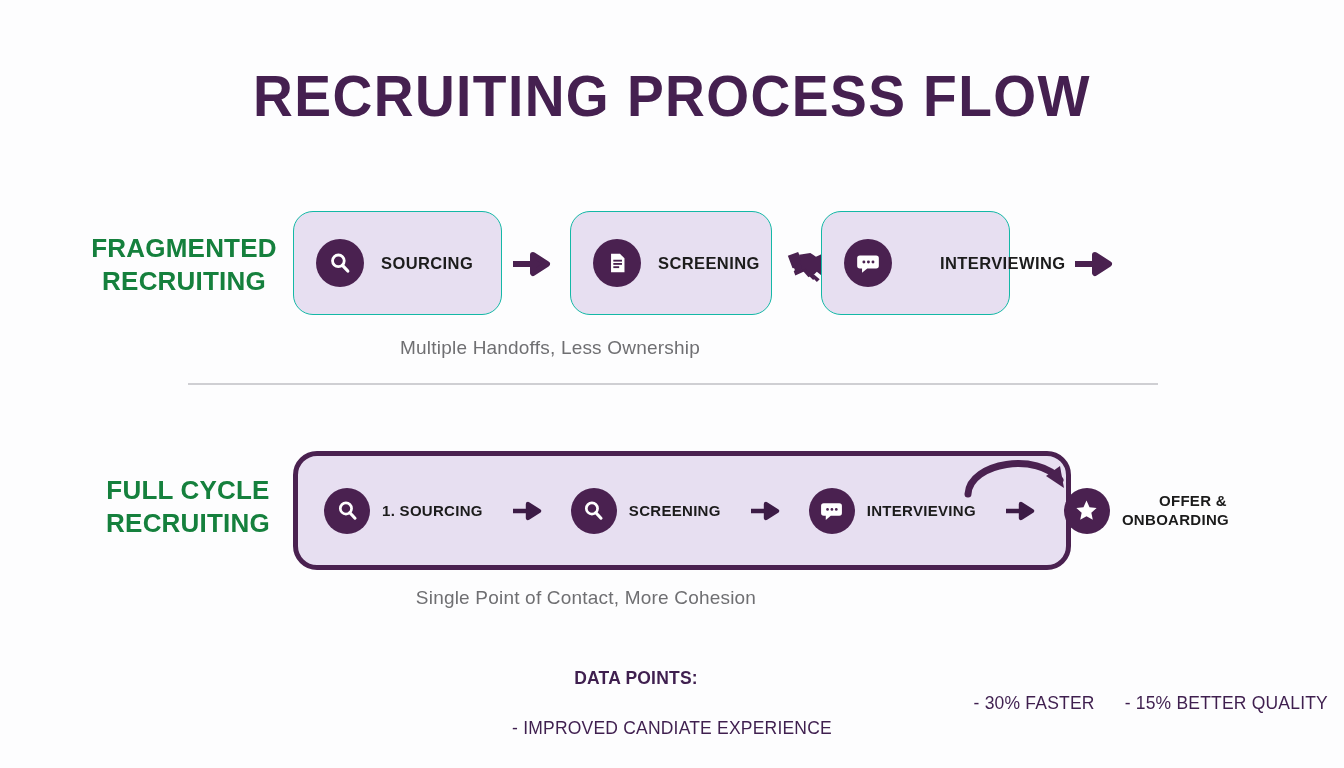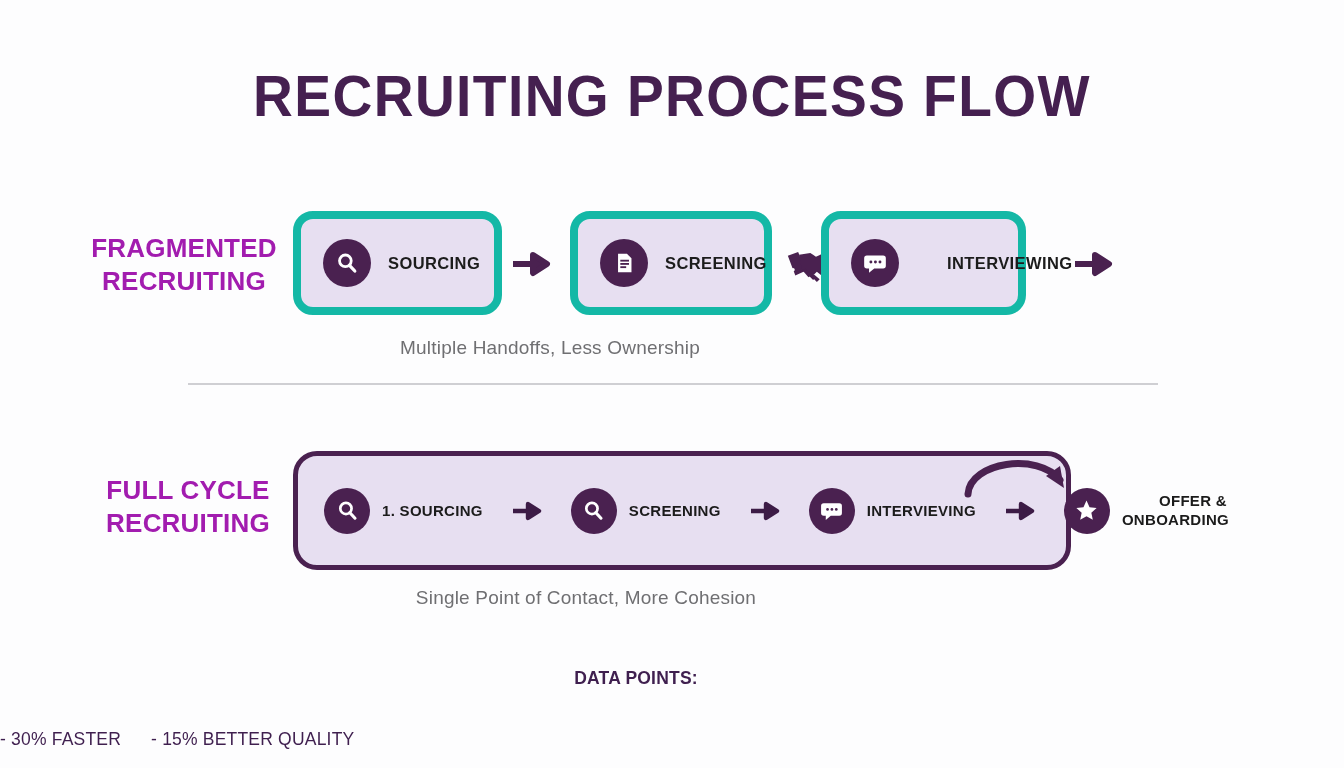--- a/index.html
+++ b/index.html
@@ -29,21 +29,21 @@
     font-family: "Liberation Sans", sans-serif;
     transform: scaleX(0.95);
     white-space: nowrap;
   }
 
   
   .row-label {
     position: absolute;
     font-size: 26px;
     font-weight: bold;
-    color: #a21caf;
+    color: #15803d;
     line-height: 1.28;
     text-align: center;
     letter-spacing: 0.2px;
   }
   #frag-label {
     left: 78px;
     top: 232px;
     width: 212px;
   }
   #full-label {
@@ -59,30 +59,30 @@
     top: 211px;
     width: 830px;
     height: 108px;
   }
   .frag-box {
     position: absolute;
     top: 0;
     height: 104px;
     box-sizing: border-box;
     background: #e7dff1;
-    border: 8px solid #14b8a6;
+    border: 1px solid #14b8a6;
     border-radius: 20px;
     display: flex;
     align-items: center;
     padding-left: 22px;
     gap: 17px;
   }
   #box-sourcing    { left: 0px;   width: 209px; }
   #box-screening   { left: 277px; width: 202px; }
-  #box-interviewing{ left: 528px; width: 205px; gap: 48px; }
+  #box-interviewing{ left: 528px; width: 189px; gap: 48px; }
 
   .circle-icon {
     width: 48px;
     height: 48px;
     border-radius: 50%;
     background: #4a2150;
     display: flex;
     align-items: center;
     justify-content: center;
     flex: none;
@@ -216,23 +216,22 @@
     letter-spacing: 0.2px;
   }
   #dp-title {
     font-weight: bold;
     display: block;
     text-align: center;
     padding-right: 72px;
   }
   #dp-line1 {
     display: block;
-    text-align: left;
+    text-align: right;
     padding-right: 16px;
-    margin-top: 36px;
   }
   #dp-line1 .gap { display: inline-block; width: 30px; }
   #dp-line2 {
     display: block;
     text-align: center;
   }
 </style>
 </head>
 <body>
 
@@ -376,13 +375,14 @@
     <path d="M8 48 C10 16, 78 6, 100 34" stroke="#4a2150" stroke-width="7" fill="none" stroke-linecap="round"></path>
     <path d="M86 30 L104 42 L100 20 Z" fill="#4a2150"></path>
   </svg>
 </div>
 
 <div class="caption" id="caption2">Single Point of Contact, More Cohesion</div>
 
 <div id="data-points">
   <span id="dp-title">DATA POINTS:</span>
   <span id="dp-line1"><span>- 30% FASTER</span><span class="gap"></span><span>- 15% BETTER QUALITY</span></span>
+  <span id="dp-line2">- IMPROVED CANDIATE EXPERIENCE</span>
 </div>
 
 </body></html>

